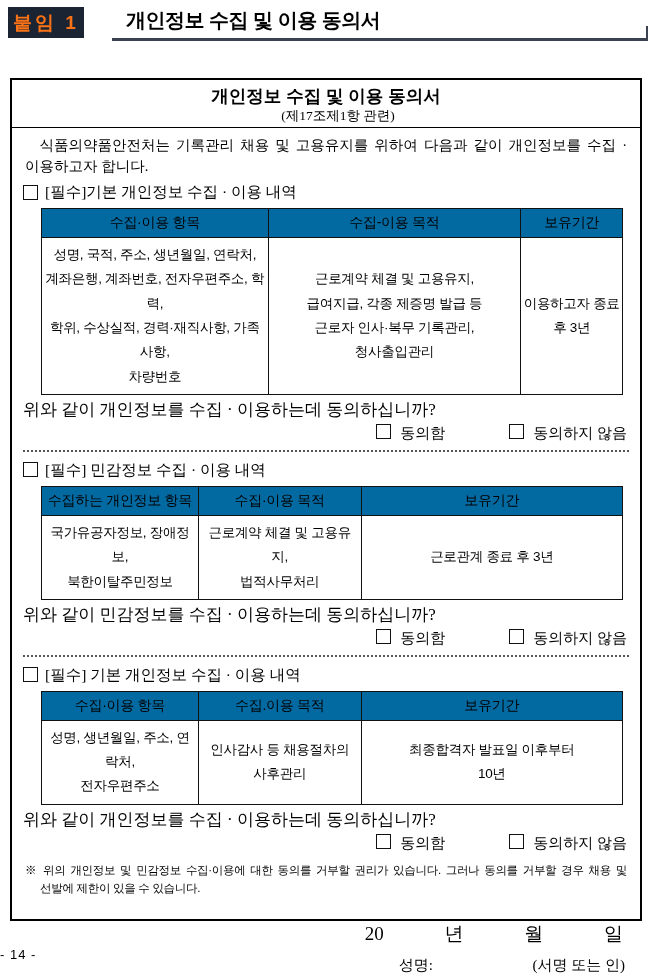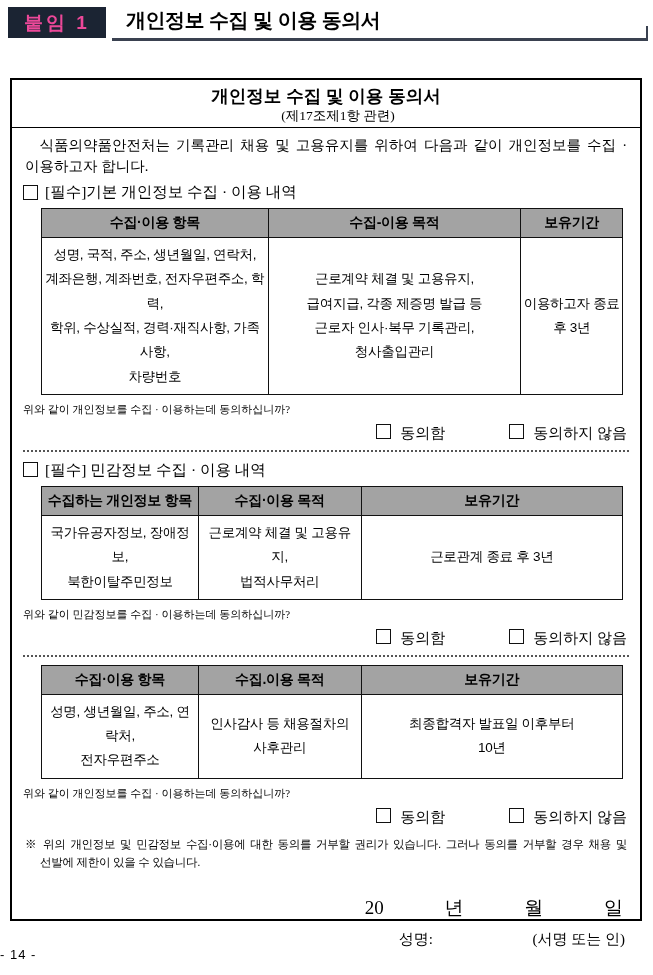--- a/index.html
+++ b/index.html
@@ -4,22 +4,22 @@
 <style>
   html,body{margin:0;padding:0;}
   body{
     width:653px;height:975px;background:#ffffff;color:#000;
     font-family:"Liberation Serif","DejaVu Serif",serif;
     position:relative;overflow:hidden;
   }
   
   .hdr{position:absolute;left:0;top:0;width:653px;height:46px;}
   .badge{
-    position:absolute;left:8px;top:7px;width:98px;height:31px;
-    background:#1b2433;color:#ec4899;display:flex;align-items:center;justify-content:center;
+    position:absolute;left:8px;top:7px;width:76px;height:31px;
+    background:#1b2433;color:#f97316;display:flex;align-items:center;justify-content:center;
     font-family:"Liberation Sans",sans-serif;font-weight:bold;font-size:19px;letter-spacing:3px;
   }
   .hdr-title-wrap{
     position:absolute;left:112px;top:2px;right:5px;height:39px;
     border-bottom:3px solid #3a4150;display:flex;align-items:center;padding-left:14px;box-sizing:border-box;
   }
   .hdr-title-wrap .tick{position:absolute;right:0;bottom:0;width:2px;height:12px;background:#3a4150;}
   .hdr-title{font-family:"Liberation Sans",sans-serif;font-weight:bold;font-size:20px;letter-spacing:-0.5px;}
   
   .doc{
@@ -30,26 +30,26 @@
   .doc-title{font-family:"Liberation Sans",sans-serif;font-weight:bold;font-size:17.5px;line-height:22px;}
   .doc-sub{font-size:13.5px;line-height:17px;margin-left:24px;}
   .doc-body{padding:0 11px;}
   .intro{font-size:14.5px;line-height:1.42;margin:7px 2px 6px;text-indent:1em;text-align:justify;word-break:keep-all;}
   
   .sec-h{font-size:15.5px;line-height:20px;margin:4px 0 6px;display:flex;align-items:center;gap:7px;}
   .sq{display:inline-block;width:13px;height:13px;border:1.5px solid #111;background:#fff;flex:0 0 auto;box-sizing:content-box;}
   
   table{border-collapse:collapse;margin:0 6px 4px 18px;width:calc(100% - 24px);
         font-family:"Liberation Sans",sans-serif;text-align:center;border:1.5px solid #111;}
-  th{background:#a3a3a3;font-size:14px;font-weight:bold;padding:5px 2px;border:1px solid #111;letter-spacing:-0.3px;}
+  th{background:#0369a1;font-size:14px;font-weight:normal;padding:5px 2px;border:1px solid #111;letter-spacing:-0.3px;}
   td{font-size:13.5px;padding:5px 2px;border:1px solid #111;white-space:pre-line;line-height:1.8;letter-spacing:-0.3px;text-align:center;}
   .t1 .c1{width:39%;} .t1 .c2{width:43.5%;} .t1 .c3{width:17.5%;}
   .t23 .c1{width:27%;} .t23 .c2{width:28%;} .t23 .c3{width:45%;}
   
-  .q{font-size:11px;line-height:21px;margin:3px 0 2px;}
+  .q{font-size:17px;line-height:21px;margin:3px 0 2px;}
   .opts{text-align:right;font-size:15px;line-height:22px;margin:2px 2px 6px 0;}
   .opt{white-space:nowrap;}
   .opt + .opt{margin-left:64px;}
   .opt .sq{width:13px;height:13px;margin-right:9px;vertical-align:-1px;}
   .dotted{border:none;border-top:2px dotted #555;margin:4px 0 8px;}
   
   .note{font-family:"Liberation Sans",sans-serif;font-size:11.5px;line-height:1.55;
         margin:8px 2px 0;padding-left:15px;text-indent:-15px;text-align:justify;word-break:keep-all;letter-spacing:-0.3px;}
   
   .date-row{text-align:right;font-size:19px;margin:24px 6px 0;}
@@ -141,20 +141,24 @@
         <td>근로관계 종료 후 3년</td>
       </tr>
     </tbody>
       </table>
     <div class="q">위와 같이 민감정보를 수집 · 이용하는데 동의하십니까?</div>
     <div class="opts">
       <span class="opt"><span class="sq"></span><span>동의함</span></span><span class="opt"><span class="sq"></span><span>동의하지 않음</span></span>
     </div>
     <hr class="dotted">
 
+    <div class="sec-h">
+      <span class="sq"></span>
+      <span>[필수] 기본 개인정보 수집 · 이용 내역</span>
+    </div>
     <table class="t23">
       <colgroup>
           <col class="c1">
           <col class="c2">
           <col class="c3">
         </colgroup>
       <tbody>
           <tr>
         <th>수집·이용 항목</th>
         <th>수집.이용 목적</th>

